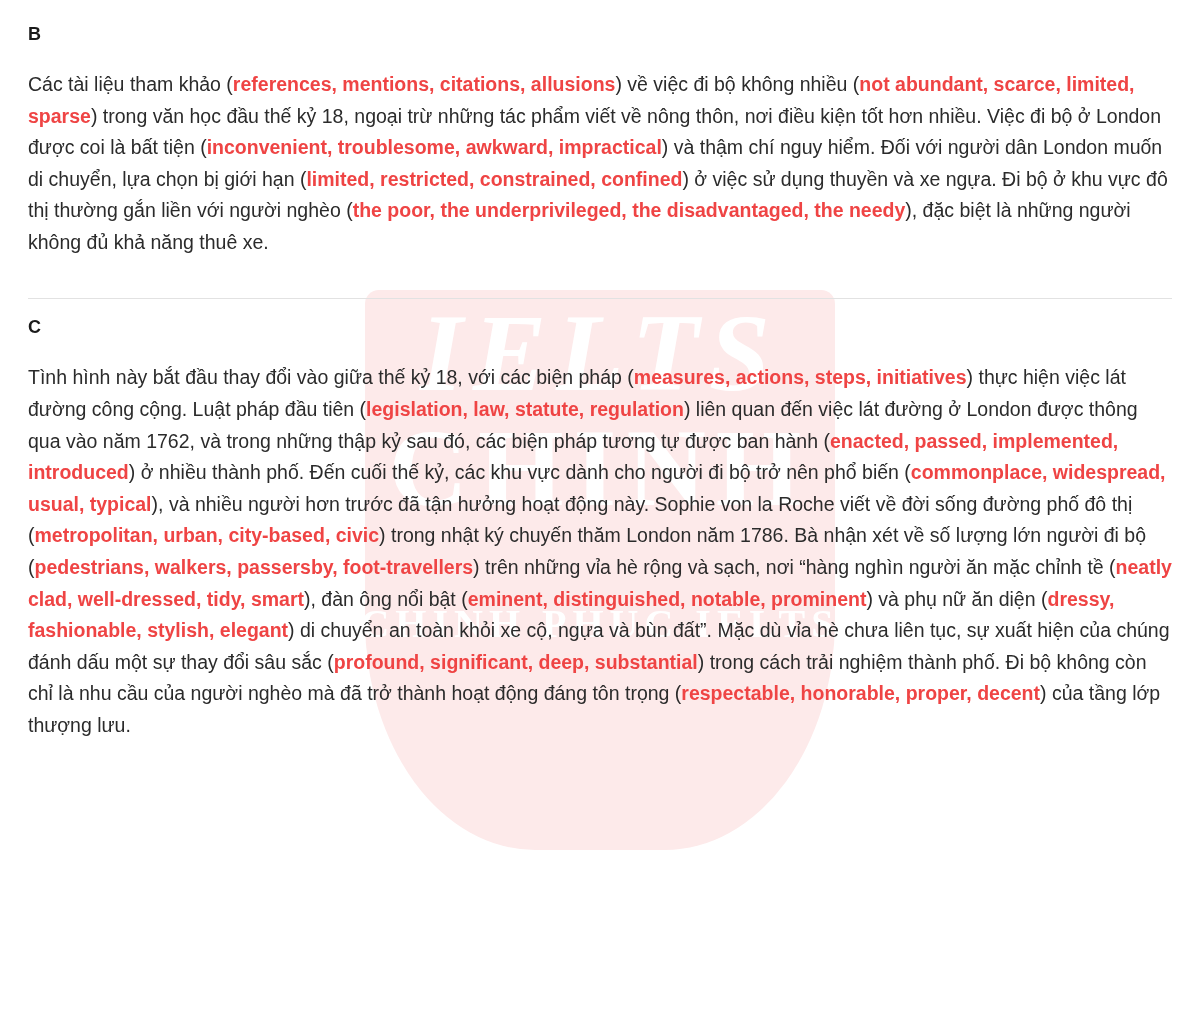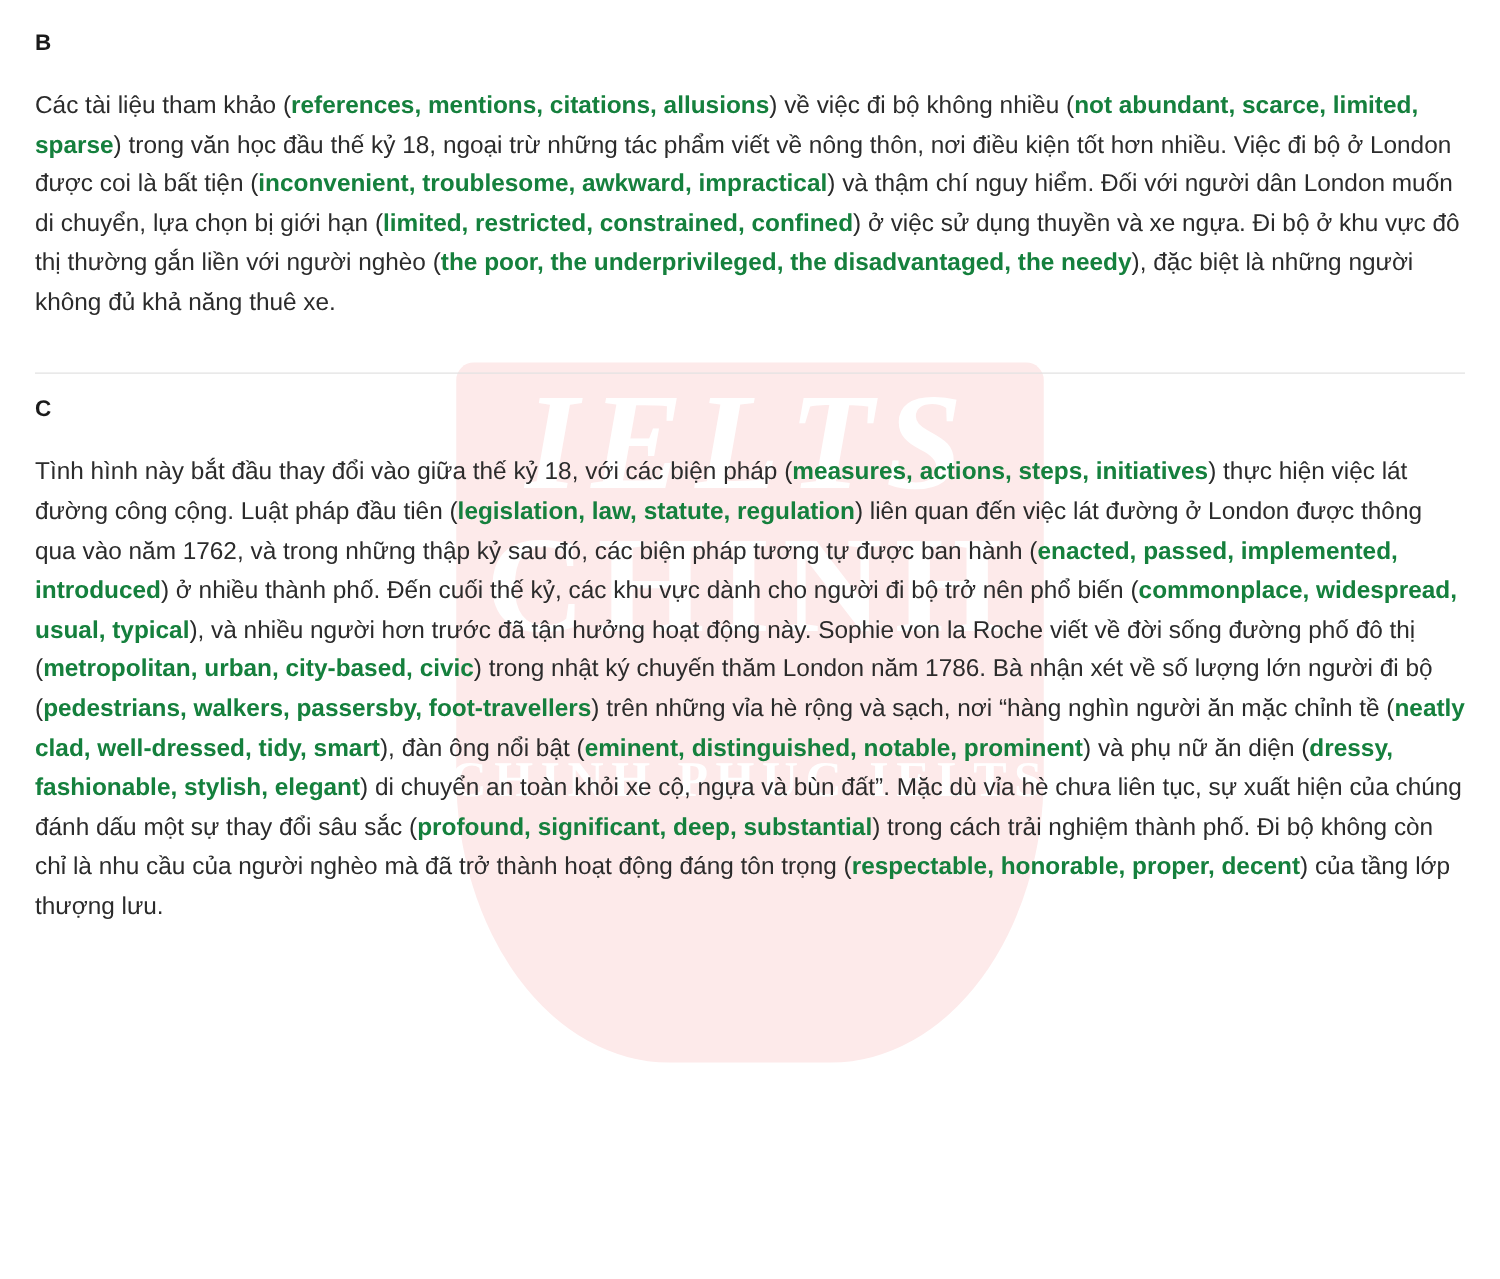--- a/index.html
+++ b/index.html
@@ -69,21 +69,21 @@
   }
   .para {
     font-size: 19.5px;
     line-height: 1.62;
     color: #2b2b2b;
     text-align: left;
     margin: 0;
   }
   .para b {
     font-weight: 700;
-    color: #15803d;
+    color: #ef4444;
   }
   .divider {
     border: none;
     border-top: 1px solid #e2e2e2;
     margin: 34px 0 18px 0;
   }
 </style>
 </head>
 <body>
 

